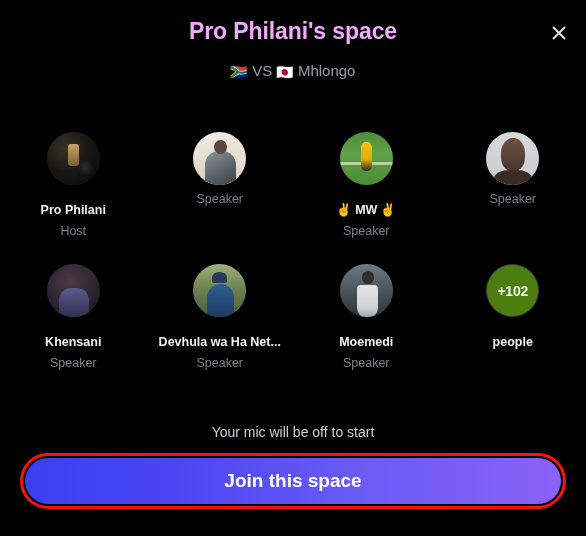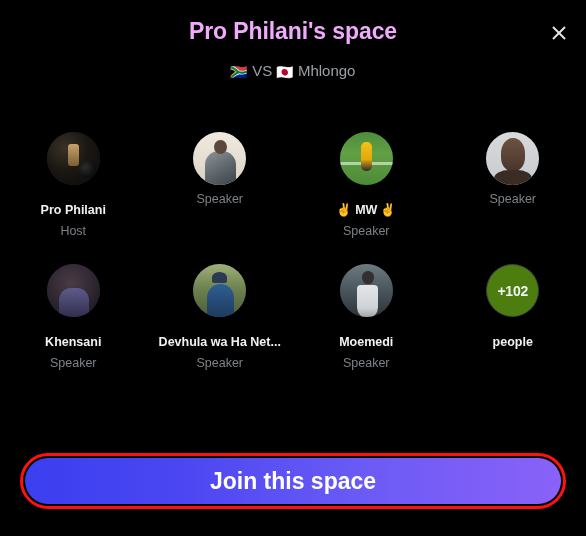--- a/index.html
+++ b/index.html
@@ -291,21 +291,21 @@
     padding: 2px;
   }
   .join-btn {
     width: 100%;
     height: 100%;
     border: none;
     border-radius: 999px;
     background: linear-gradient(90deg, #3b3ff0 0%, #4a46f2 28%, #6a5af5 62%, #8a62f8 100%);
     color: #ffffff;
     font-family: "Liberation Sans", sans-serif;
-    font-size: 23px;
+    font-size: 19px;
     font-weight: bold;
     cursor: pointer;
     display: block;
   }
 </style>
 </head>
 <body>
 
 <div id="root">
 
@@ -379,17 +379,18 @@
         <div class="prole">Speaker</div>
       </div>
       <div class="cell">
         <div class="overflow-avatar">+102</div>
         <div class="pname">people</div>
       </div>
     </div>
 
   </div>
 
+  <div class="mic-note">Your mic will be off to start</div>
   <div class="join-wrap">
     <button class="join-btn">Join this space</button>
   </div>
 
 </div>
 
 </body></html>

